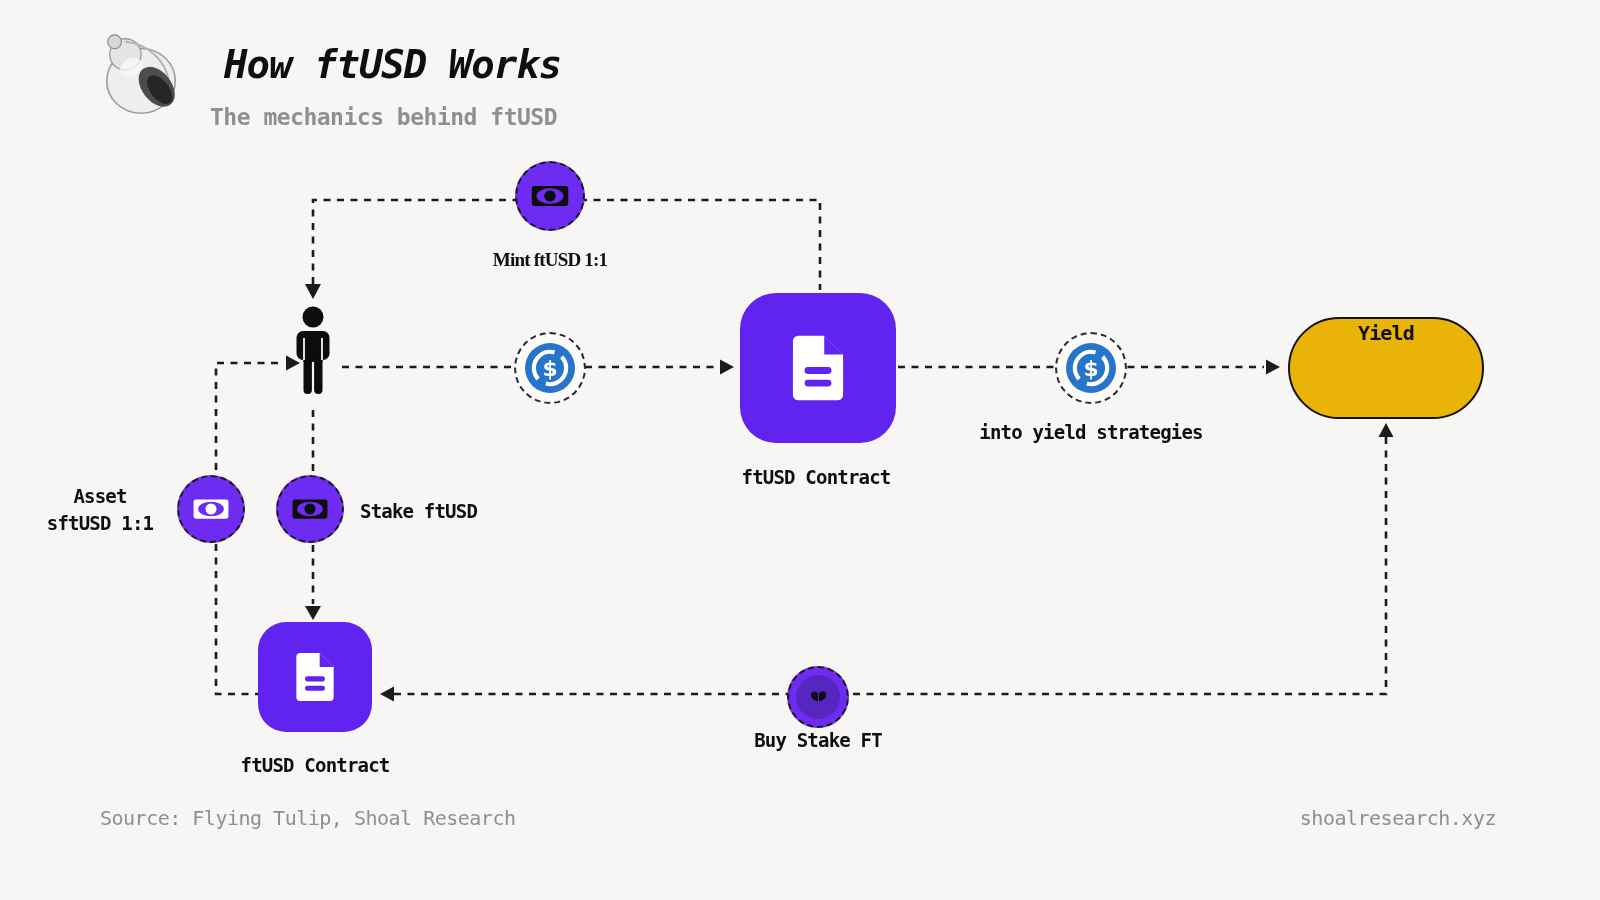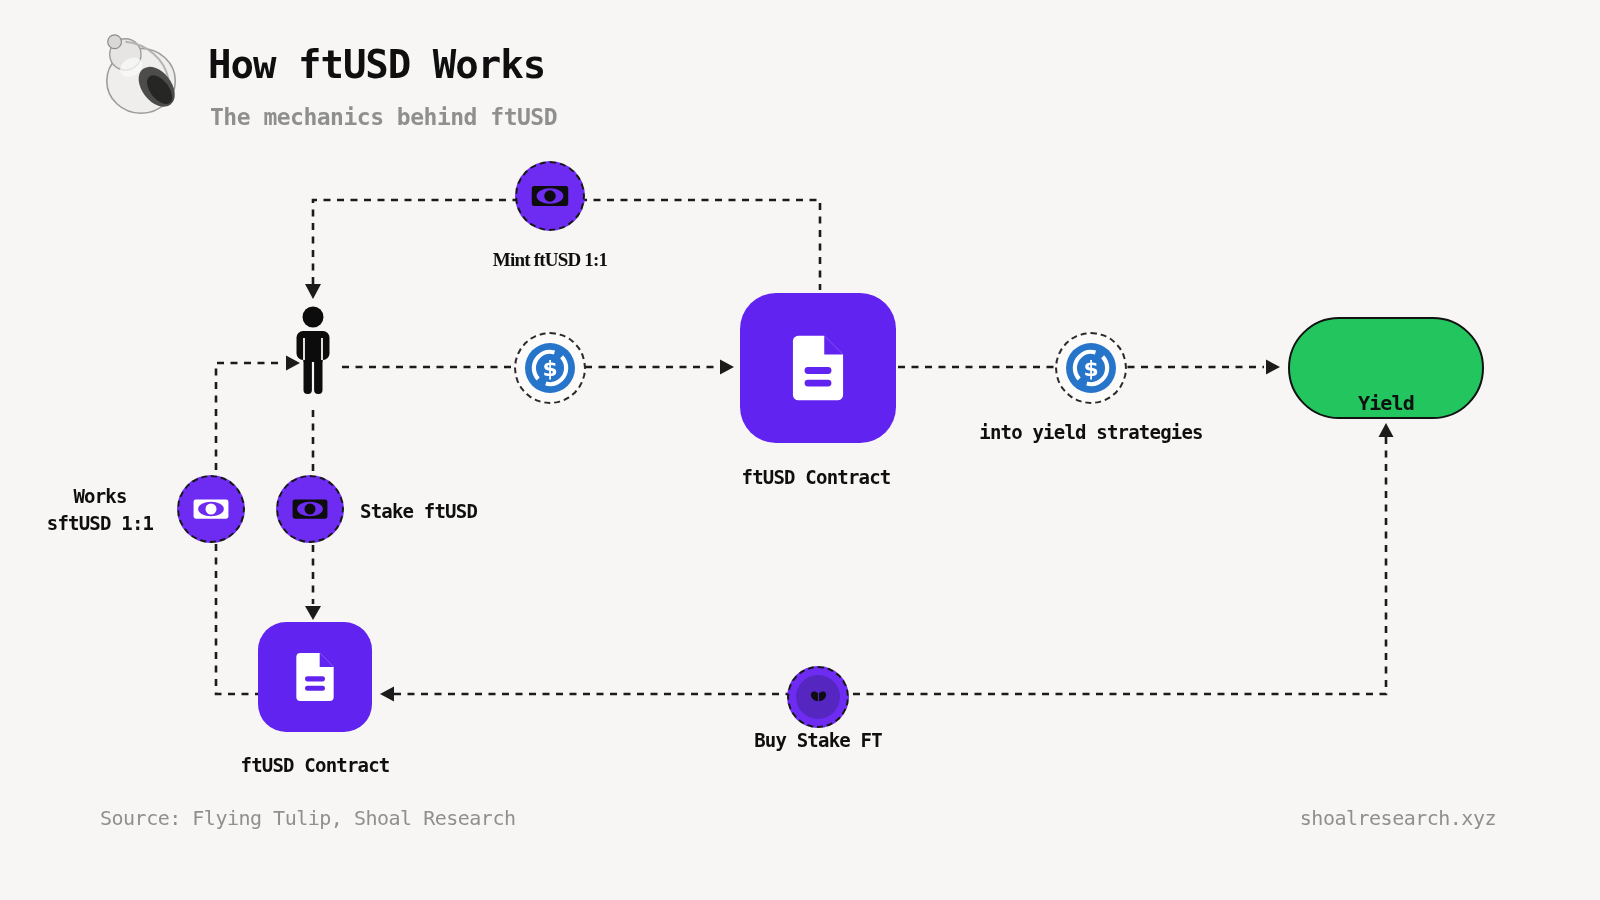--- a/index.html
+++ b/index.html
@@ -38,24 +38,24 @@
     border:2px dashed #2a2a2a;
     display:flex;align-items:center;justify-content:center;
     box-sizing:border-box;
   }
   .contract{
     background:#6123ef;
     display:flex;align-items:center;justify-content:center;
     box-sizing:border-box;
   }
   .pill{
-    background:#22c55e;
+    background:#eab308;
     border:2.5px solid #121212;
     border-radius:60px;
-    display:flex;align-items:flex-end;justify-content:center;
+    display:flex;align-items:flex-start;justify-content:center;
     box-sizing:border-box;
   }
   .pill .label{font-size:20px;}
   .inner-dark{
     border-radius:50%;
     background:#5526c0;
     display:flex;align-items:center;justify-content:center;
   }
   .footer-text{
     font-size:20px;letter-spacing:-0.5px;color:#8f8f8f;
@@ -96,21 +96,21 @@
   <svg width="94" height="94" viewBox="0 0 96 96">
     <ellipse cx="46" cy="54" rx="35" ry="33" fill="#efeeec" stroke="#9c9c9a" stroke-width="1.6"></ellipse>
     <circle cx="30" cy="27" r="16" fill="#e6e5e3" stroke="#9c9c9a" stroke-width="1.4"></circle>
     <circle cx="19" cy="14" r="7" fill="#d9d8d6" stroke="#8c8c8a" stroke-width="1.2"></circle>
     <path d="M30 14 C52 16 70 32 74 52" fill="none" stroke="#b4b4b2" stroke-width="2"></path>
     <ellipse cx="62" cy="60" rx="15" ry="23" transform="rotate(-38 62 60)" fill="#4c4c4a"></ellipse>
     <ellipse cx="65" cy="63" rx="9.5" ry="17" transform="rotate(-38 65 63)" fill="#262624"></ellipse>
     <ellipse cx="36" cy="40" rx="12" ry="9" transform="rotate(-30 36 40)" fill="#fafaf8" opacity="0.75"></ellipse>
   </svg>
 </div>
-<div class="abs title" style="left:208px;top:42px;">How ftUSD Works</div>
+<div class="abs title" style="left:224px;top:42px;font-style:italic;">How ftUSD Works</div>
 <div class="abs subtitle" style="left:210px;top:104px;">The mechanics behind ftUSD</div>
 
 <div class="abs badge" style="left:515px;top:161px;width:70px;height:70px;">
   <span>
     <svg width="46" height="46" viewBox="0 0 48 48">
       <rect x="5" y="13.5" width="38" height="21" rx="2.5" fill="#0d0d0d"></rect>
       <ellipse cx="24" cy="24" rx="14" ry="8" fill="#6e2cf3"></ellipse>
       <circle cx="24" cy="24" r="6" fill="#0d0d0d"></circle>
     </svg>
   </span>
@@ -178,21 +178,21 @@
 <div class="abs badge" style="left:177px;top:475px;width:68px;height:68px;">
   <span>
     <svg width="44" height="44" viewBox="0 0 48 48">
       <rect x="5" y="13.5" width="38" height="21" rx="2.5" fill="#ffffff"></rect>
       <ellipse cx="24" cy="24" rx="14" ry="8" fill="#6e2cf3"></ellipse>
       <circle cx="24" cy="24" r="6" fill="#ffffff"></circle>
     </svg>
   </span>
 </div>
 <div class="abs label" style="left:20px;top:483px;width:160px;">
-  <div>Works</div>
+  <div>Asset</div>
   <div>sftUSD 1:1</div>
 </div>
 
 <div class="abs badge" style="left:276px;top:475px;width:68px;height:68px;">
   <span>
     <svg width="44" height="44" viewBox="0 0 48 48">
       <rect x="5" y="13.5" width="38" height="21" rx="2.5" fill="#0d0d0d"></rect>
       <ellipse cx="24" cy="24" rx="14" ry="8" fill="#6e2cf3"></ellipse>
       <circle cx="24" cy="24" r="6" fill="#0d0d0d"></circle>
     </svg>

